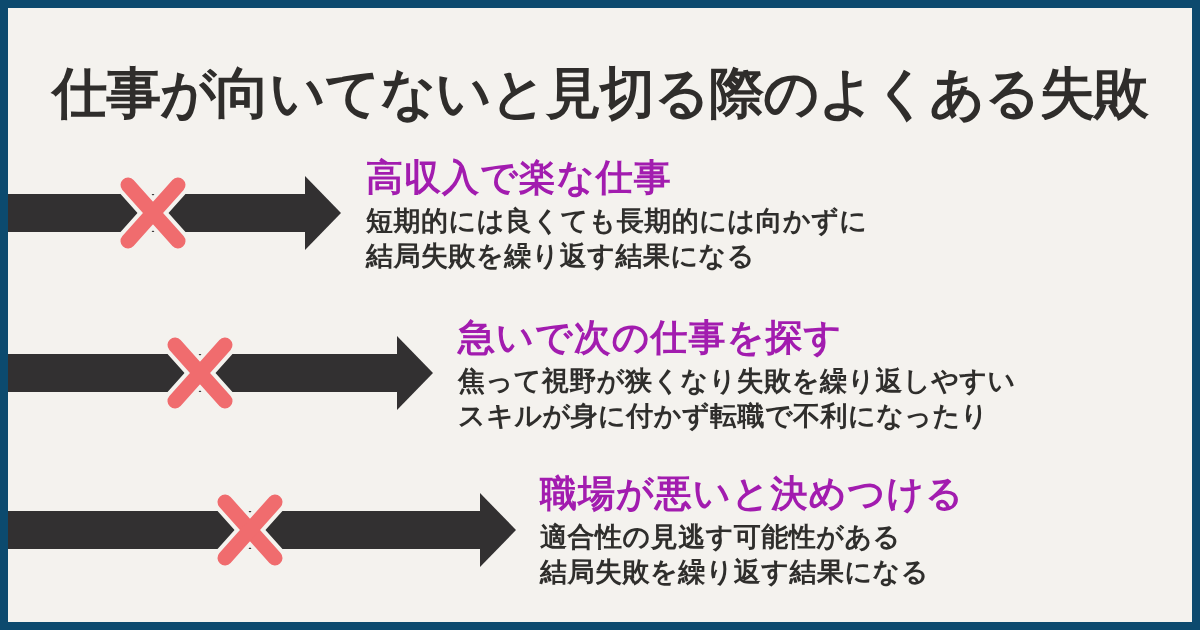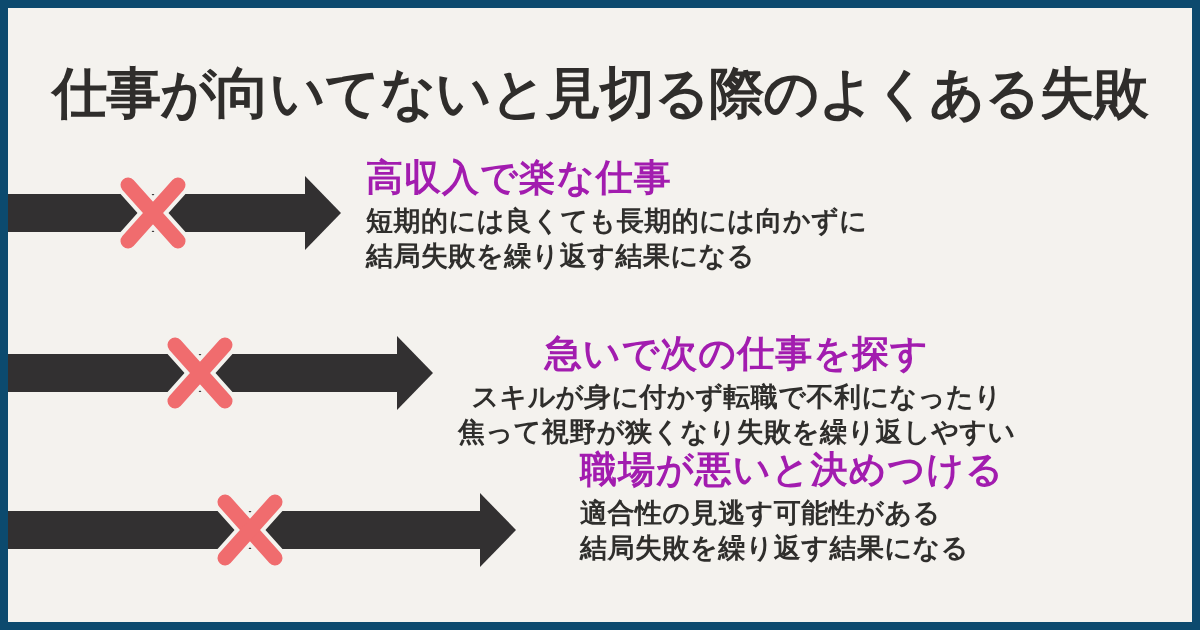--- a/index.html
+++ b/index.html
@@ -77,26 +77,26 @@
 
   
   .r1 .shaft { top: 186px; width: 314px; }
   .r1 .head  { left: 297px; top: 168px; }
   .r1 .cross { left: 105px; top: 165px; }
   .r1 .textblock { left: 358px; top: 148px; }
   
   .r2 .shaft { top: 346px; width: 406px; }
   .r2 .head  { left: 389px; top: 328px; }
   .r2 .cross { left: 152px; top: 325px; }
-  .r2 .textblock { left: 450px; top: 324px; text-align: center; }
+  .r2 .textblock { left: 450px; top: 308px; }
   
   .r3 .shaft { top: 503px; width: 489px; }
   .r3 .head  { left: 472px; top: 485px; }
   .r3 .cross { left: 202px; top: 482px; }
-  .r3 .textblock { left: 532px; top: 440px; margin-left: 40px; }
+  .r3 .textblock { left: 532px; top: 464px; }
 </style>
 </head>
 <body>
 
 <div class="canvas">
 
   <h1 class="title">仕事が向いてないと見切る際のよくある失敗</h1>
 
   <div class="row r1">
     <div class="shaft abs"></div>
@@ -129,22 +129,22 @@
         <line x1="65" y1="12" x2="15" y2="68"></line>
       </g>
       <g stroke="#F06C6E" stroke-width="15" stroke-linecap="round" fill="none">
         <line x1="15" y1="12" x2="65" y2="68"></line>
         <line x1="65" y1="12" x2="15" y2="68"></line>
       </g>
     </svg>
     <div class="textblock">
       <div class="heading">急いで次の仕事を探す</div>
       <div class="body">
+        <div class="bodyline">焦って視野が狭くなり失敗を繰り返しやすい</div>
         <div class="bodyline">スキルが身に付かず転職で不利になったり</div>
-        <div class="bodyline">焦って視野が狭くなり失敗を繰り返しやすい</div>
       </div>
     </div>
   </div>
 
   <div class="row r3">
     <div class="shaft abs"></div>
     <div class="head abs"></div>
     <svg class="cross" viewBox="0 0 80 80">
       <g stroke="#F4F2EE" stroke-width="23" stroke-linecap="round" fill="none">
         <line x1="15" y1="12" x2="65" y2="68"></line>

